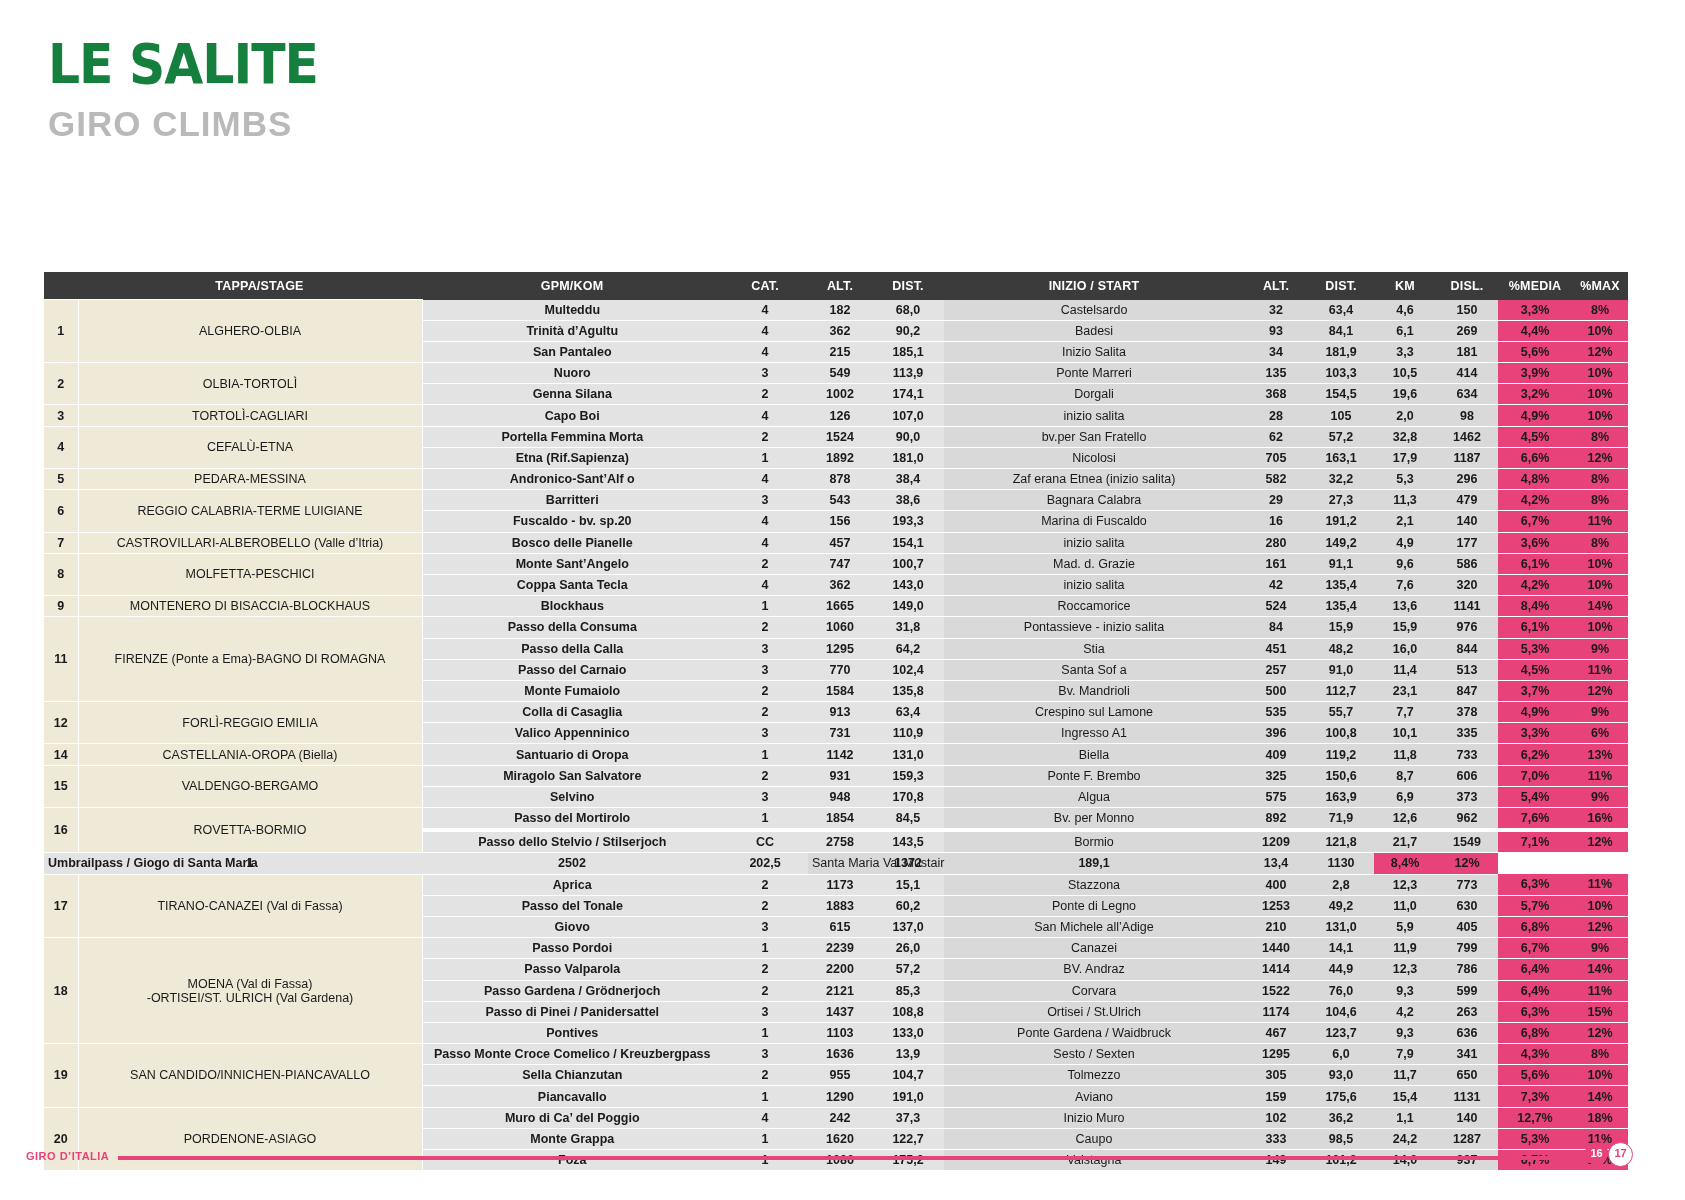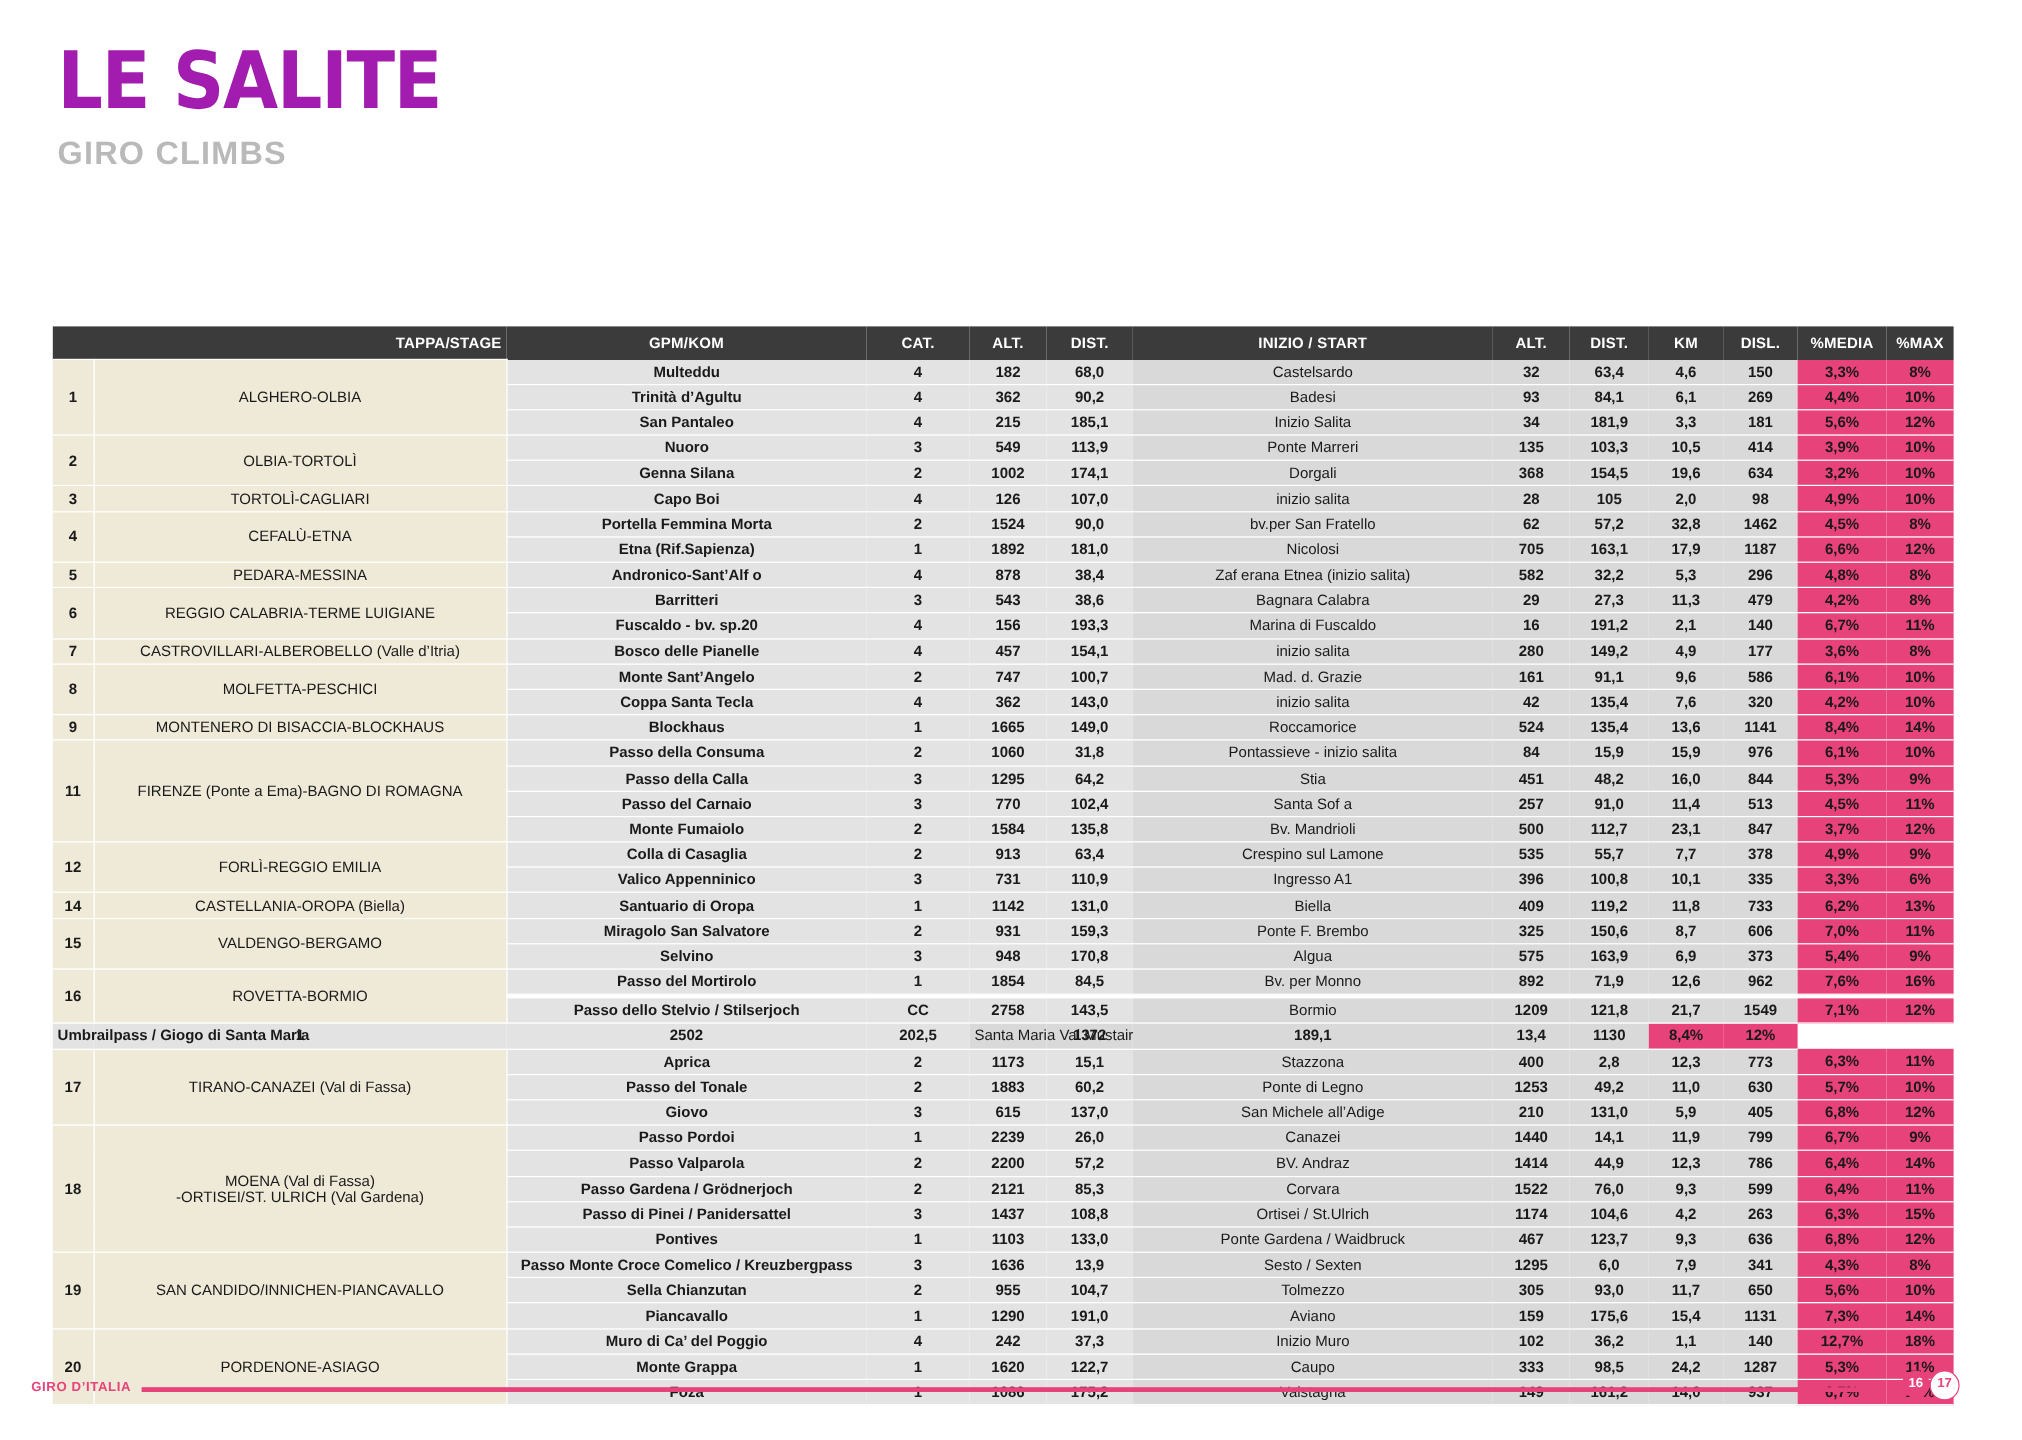--- a/index.html
+++ b/index.html
@@ -22,33 +22,33 @@
   }
   
   .title-block {
     position: absolute;
     left: 48px;
     top: 38px;
   }
   .title-main {
     font-family: "DejaVu Sans", sans-serif;
     font-weight: bold;
-    font-size: 66px;
+    font-size: 56px;
     line-height: 0.92;
     letter-spacing: -1px;
-    color: #a21caf;
+    color: #15803d;
     text-transform: uppercase;
     font-stretch: condensed;
     transform: scaleX(1.0);
     transform-origin: left top;
   }
   .title-sub {
     font-family: "Liberation Sans", sans-serif;
     font-weight: bold;
-    font-size: 27px;
+    font-size: 35px;
     letter-spacing: 1px;
     color: #b9b9b9;
     margin-top: 14px;
     text-transform: uppercase;
   }
   
   .table-wrap {
     position: absolute;
     left: 44px;
     top: 272px;
@@ -65,21 +65,21 @@
     color: #ffffff;
     font-weight: bold;
     font-size: 12.5px;
     height: 27px;
     padding: 0 4px;
     text-align: center;
     letter-spacing: 0.2px;
     white-space: nowrap;
   }
   table.climbs th.stage-head {
-    text-align: right;
+    text-align: center;
     padding-left: 57px;
     margin-top: 14px;
   }
   table.climbs td {
     height: 20.2px;
     padding: 0 4px;
     text-align: center;
     white-space: nowrap;
     font-size: 12.5px;
     color: #1a1a1a;

